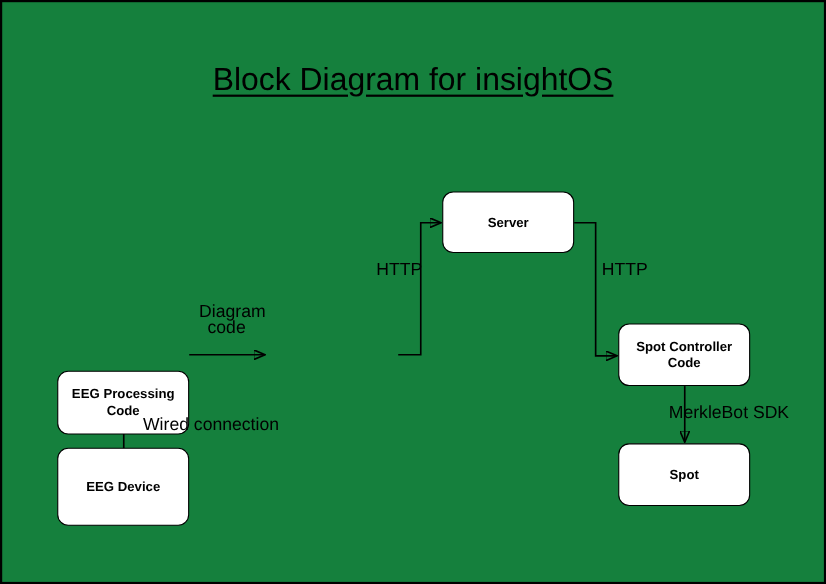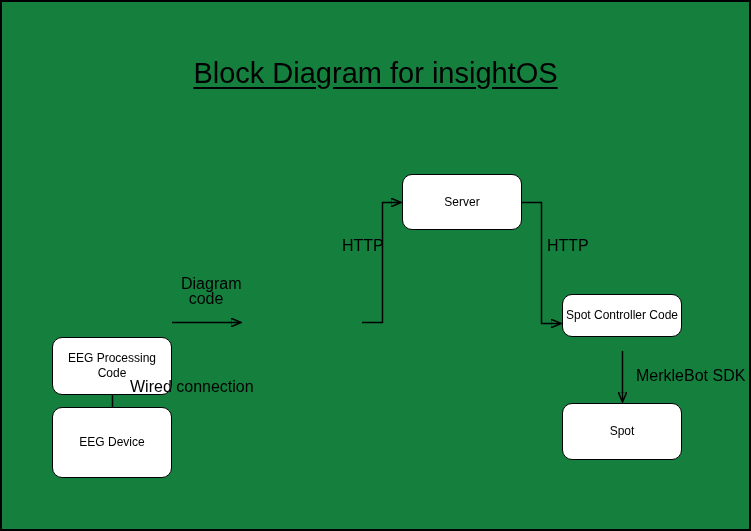--- a/index.html
+++ b/index.html
@@ -45,39 +45,40 @@
     border: 1.5px solid #000000;
     border-radius: 10px;
     display: flex;
     align-items: center;
     justify-content: center;
     text-align: center;
     font-size: 12px;
     line-height: 15px;
     color: #000000;
     padding: 0 2px;
+    font-weight: bold;
   }
   .node-eeg-processing { left: 50px;  top: 291px; height: 58px; margin-top: 44px; }
   .node-eeg-device     { left: 50px;  top: 405px; height: 71px; text-align: right; }
   .node-client         { left: 240px; top: 292px; height: 57px; }
   .node-server         { left: 400px; top: 172px; height: 56px; }
-  .node-spot-ctrl      { left: 560px; top: 292px; height: 43px; }
+  .node-spot-ctrl      { left: 560px; top: 292px; height: 57px; }
   .node-spot           { left: 560px; top: 401px; height: 57px; }
   .edge-label {
     position: absolute;
     font-size: 16px;
     line-height: 15px;
     color: #000000;
     white-space: nowrap;
   }
   .label-internal  { left: 179px; top: 274px; width: 50px; text-align: center; white-space: normal; }
   .label-wired     { left: 128px; top: 377px; }
   .label-http-left { left: 340px; top: 236px; }
   .label-http-right{ left: 545px; top: 236px; }
-  .label-merklebot { left: 606px; top: 366px; margin-left: 28px; }
+  .label-merklebot { left: 606px; top: 366px; }
 </style>
 </head>
 <body>
 
 <div class="canvas">
 
   <h1 class="diagram-title">Block Diagram for insightOS</h1>
 
   <svg class="connectors" viewBox="0 0 751 531" xmlns="http://www.w3.org/2000/svg">
     <defs>

